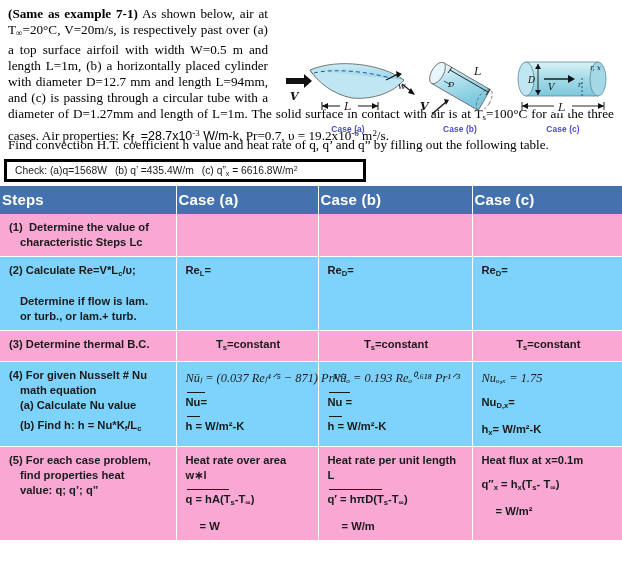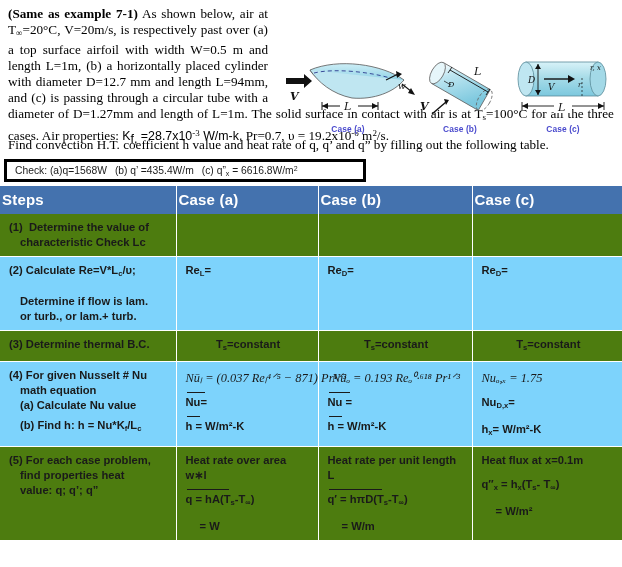--- a/index.html
+++ b/index.html
@@ -133,21 +133,21 @@
     font-size: 11.2px;
     color: #1a1a1a;
     vertical-align: top;
     padding: 6px 7px 6px 9px;
     border-right: 1.5px solid #ffffff;
     border-bottom: 1.5px solid #ffffff;
     line-height: 15px;
   }
   table.ht td:last-child { border-right: none; }
 
-  tr.band-dark td { background: #4d7c0f; }
+  tr.band-dark td { background: #f9a8d4; }
   tr.band-light td { background: #7dd3fc; }
 
   .step-label { font-weight: bold; }
   .indent2 { padding-left: 11px; display: block; }
   .blankline { display: block; height: 13px; }
 
   sub { font-size: 0.68em; vertical-align: -0.26em; }
   sup { font-size: 0.68em; vertical-align: 0.45em; }
 
   .ital { font-style: italic; }
@@ -303,21 +303,21 @@
       <th>Case (a)</th>
       <th>Case (b)</th>
       <th>Case (c)</th>
     </tr>
   </thead>
   <tbody>
 
     <tr class="band-dark">
       <td>
         <span class="step-label"><span>(1)</span>&nbsp;&nbsp;<span>Determine the value of</span></span>
-        <span class="indent2 step-label">characteristic Check Lc</span>
+        <span class="indent2 step-label">characteristic Steps Lc</span>
       </td>
       <td></td>
       <td></td>
       <td></td>
     </tr>
 
     <tr class="band-light">
       <td>
         <span class="step-label"><span>(2)</span> <span>Calculate Re=V*L</span><sub>c</sub><span>/υ;</span></span>
         <span class="blankline"></span>

